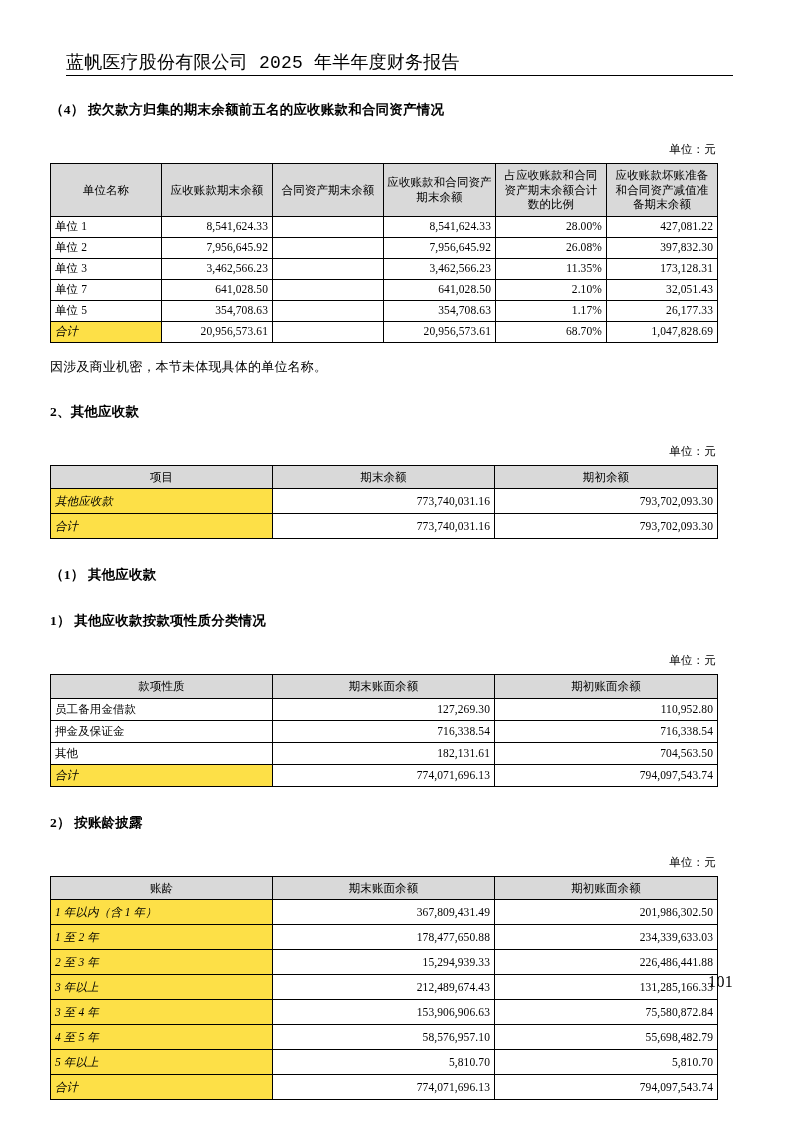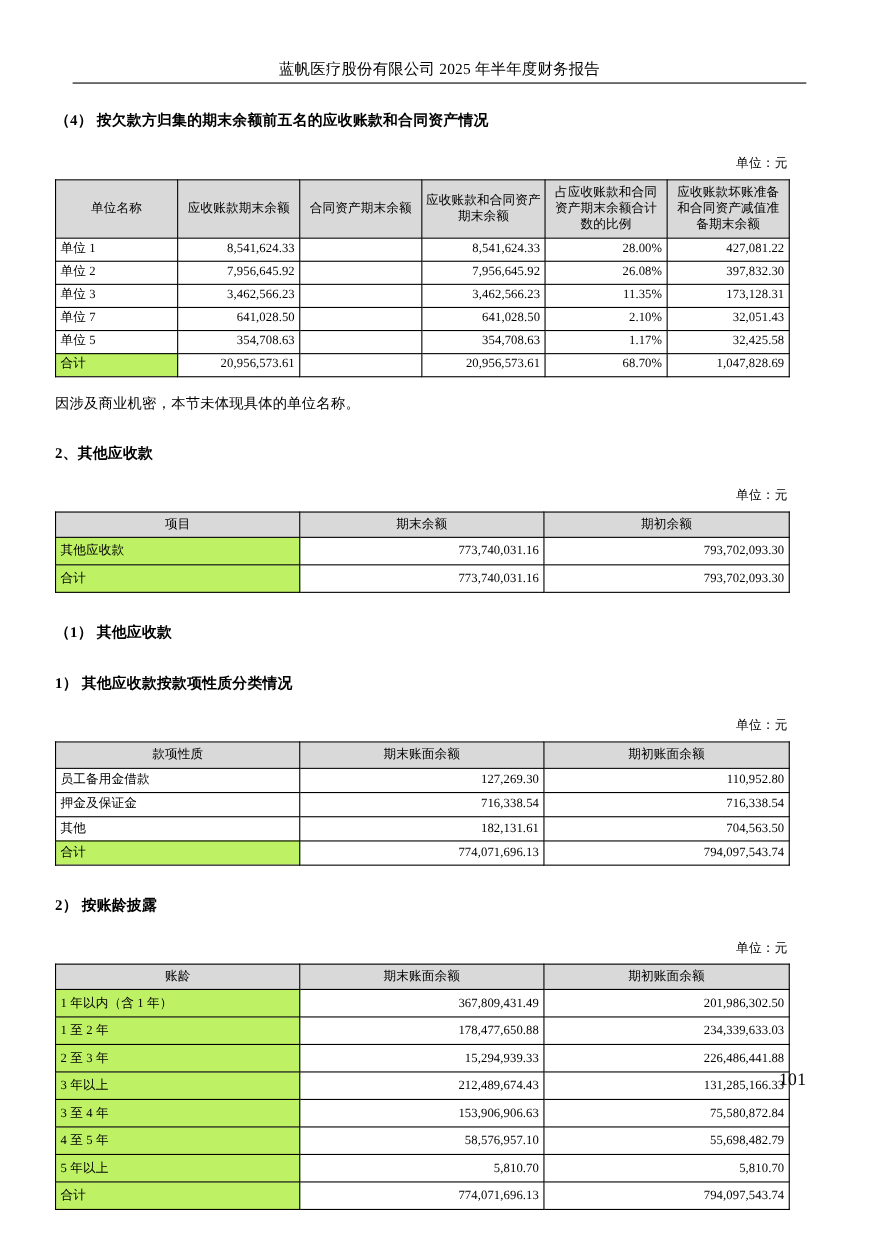--- a/index.html
+++ b/index.html
@@ -25,25 +25,26 @@
   }
 
   
   .hdr {
     position: absolute;
     left: 66px;
     top: 55px;
     width: 667px;
   }
   .hdr-text {
-    text-align: center;
-    font-size: 14px;
+    text-align: left;
+    font-size: 18px;
     line-height: 17px;
     letter-spacing: 0.2px;
     white-space: nowrap;
+    font-family: Liberation Mono, monospace;
   }
   .hdr-rule {
     margin-top: 3px;
     border-bottom: 1.6px solid #000;
     width: 100%;
   }
 
   
   .content {
     position: absolute;
@@ -105,21 +106,22 @@
     padding: 4px 3px;
   }
   td.num {
     text-align: right;
     font-variant-numeric: tabular-nums;
   }
   td.lbl {
     text-align: left;
   }
   td.shade {
-    background: #bef264;
+    background: #fde047;
+    font-style: italic;
   }
   td.indent {
     padding-left: 22px;
   }
 
   
   table.t1 td { height: 16px; }
   table.t2 td { height: 20px; margin-top: 39px; }
   table.t3 td { height: 17px; }
   table.t4 td { height: 20px; }
@@ -204,21 +206,21 @@
           <td class="num">641,028.50</td>
           <td class="num">2.10%</td>
           <td class="num">32,051.43</td>
         </tr>
         <tr>
           <td class="lbl">单位 5</td>
           <td class="num">354,708.63</td>
           <td class="num"></td>
           <td class="num">354,708.63</td>
           <td class="num">1.17%</td>
-          <td class="num">32,425.58</td>
+          <td class="num">26,177.33</td>
         </tr>
         <tr>
           <td class="lbl shade">合计</td>
           <td class="num">20,956,573.61</td>
           <td class="num"></td>
           <td class="num">20,956,573.61</td>
           <td class="num">68.70%</td>
           <td class="num">1,047,828.69</td>
         </tr>
       </tbody>

